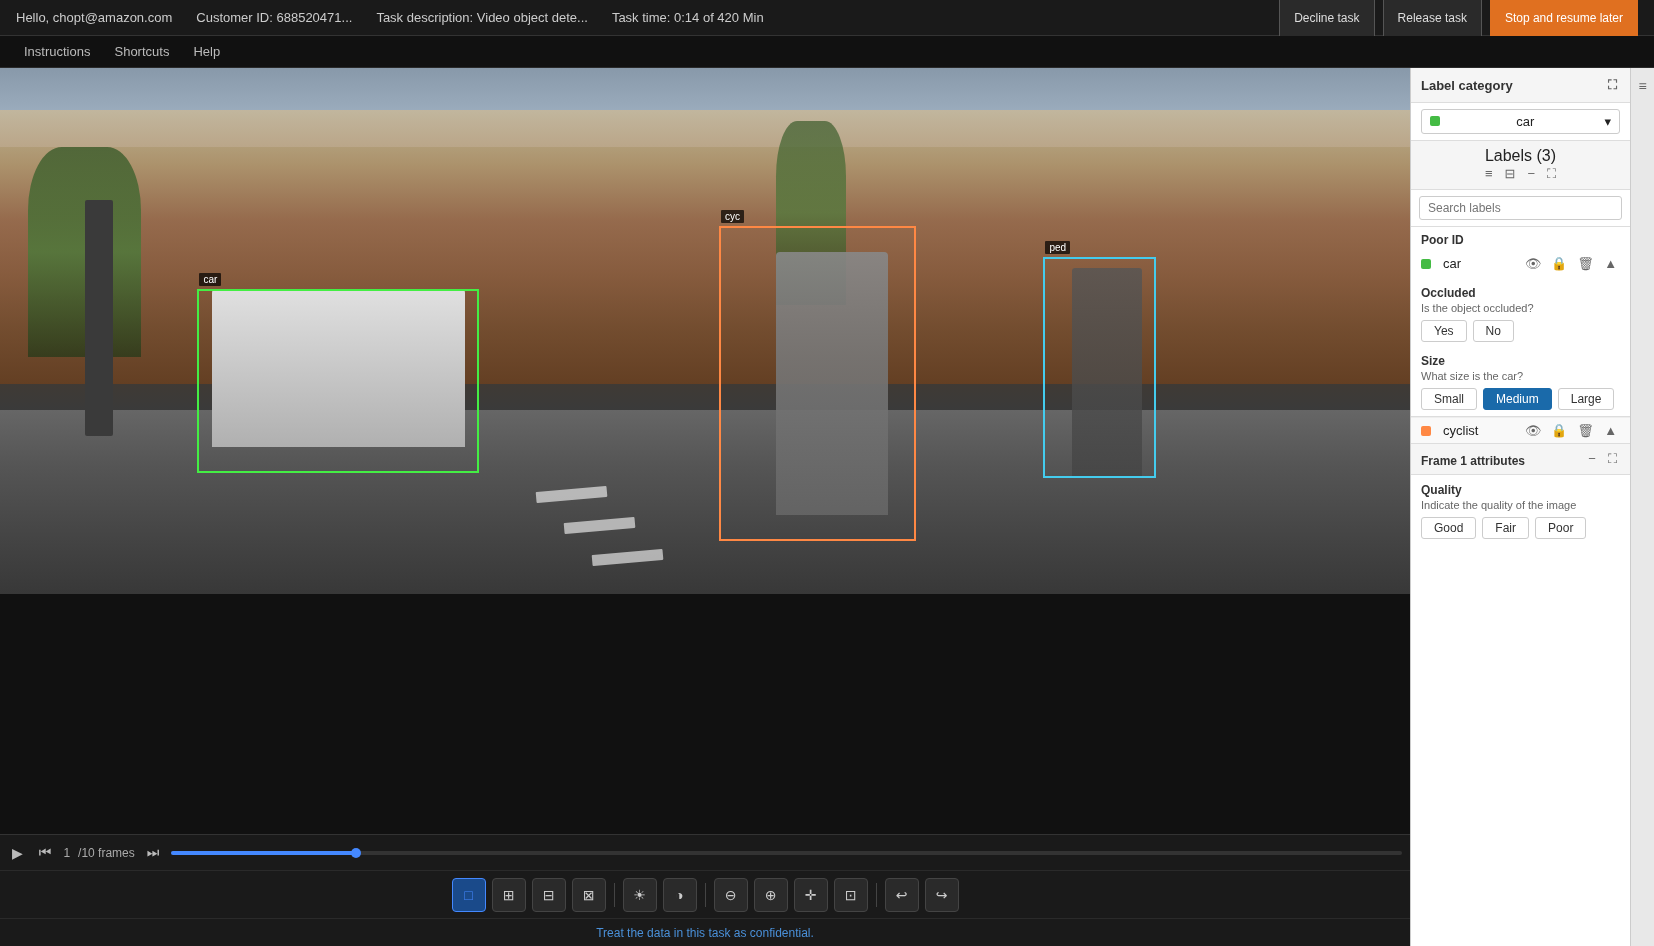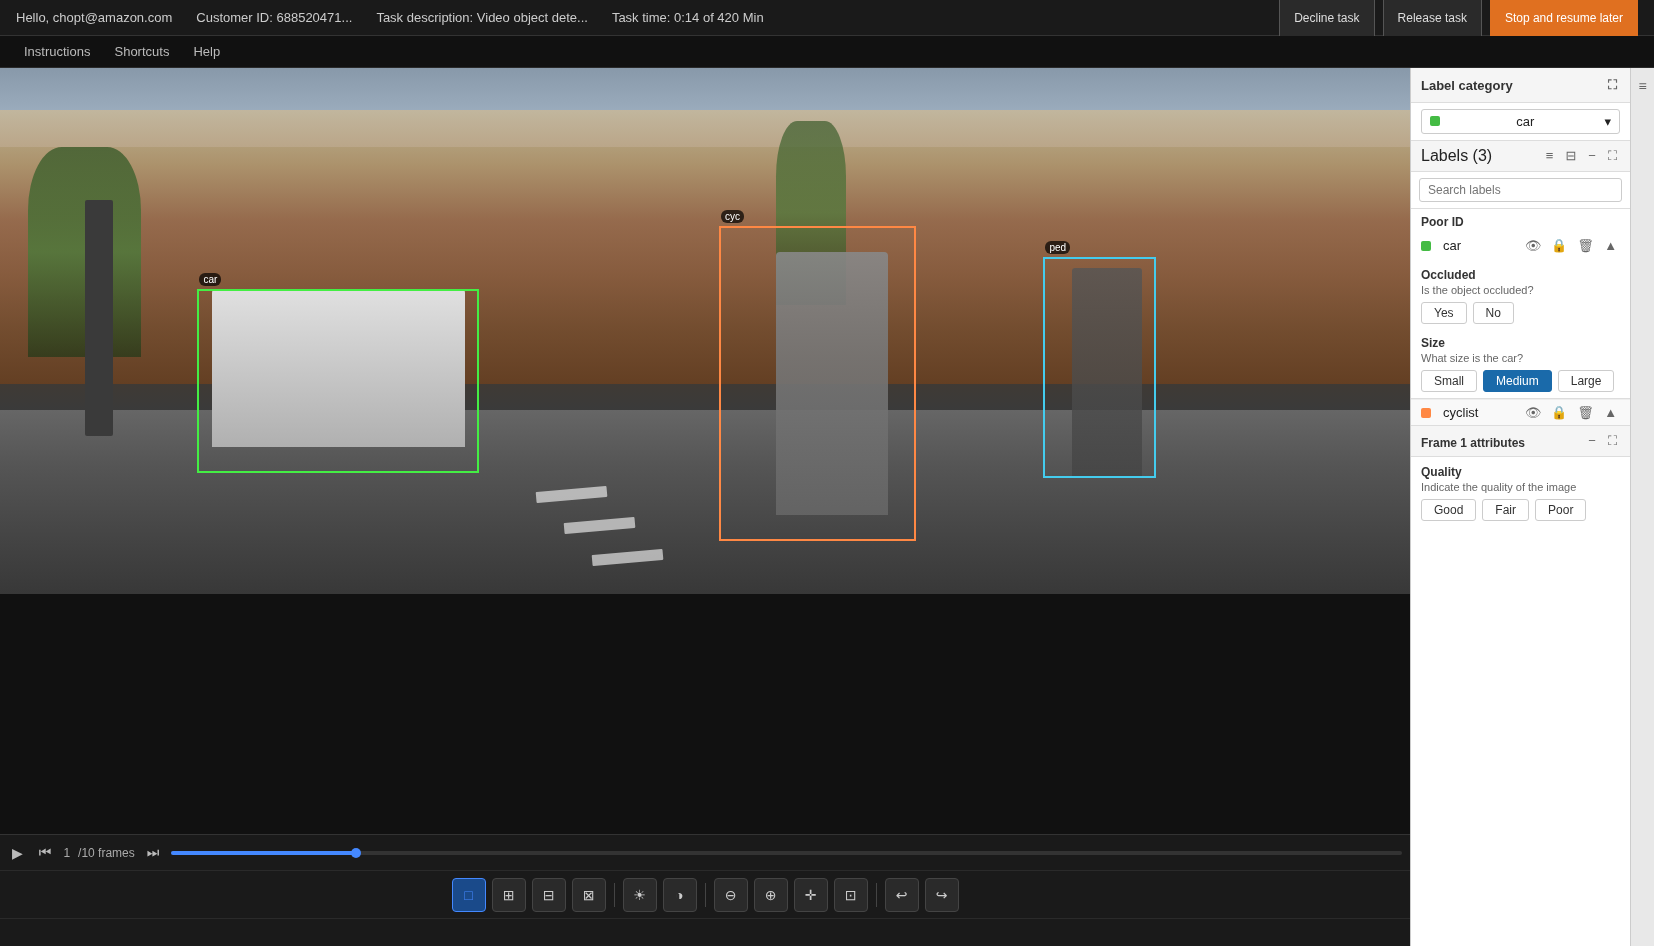--- a/index.html
+++ b/index.html
@@ -66,21 +66,21 @@
       border: 2px solid;
       display: flex; align-items: flex-end; justify-content: flex-start;
     }
     .bbox-label {
       position: absolute;
       top: -18px; left: 0;
       background: rgba(0,0,0,0.7);
       color: #fff;
       font-size: 10px;
       padding: 1px 4px;
-      border-radius: 6px;
+      border-radius: 1px;
     }
     .bbox-green { border-color: #44ee44; }
     .bbox-orange { border-color: #ff8844; }
     .bbox-cyan { border-color: #44ccee; }
 
     
     .lower-area {
       height: 240px; background: #111; flex-shrink: 0;
     }
 
@@ -149,21 +149,21 @@
       display: flex; align-items: center; justify-content: space-between;
       border: 1px solid #ccc; border-radius: 3px; padding: 4px 8px;
       font-size: 13px; background: #fff; cursor: pointer;
     }
     .cat-dot { width: 10px; height: 10px; border-radius: 2px; background: #44bb44; display: inline-block; margin-right: 6px; }
     .cat-dot-orange { background: #ff8844; }
 
     
     .labels-header {
       display: flex; align-items: center; justify-content: space-between;
-      padding: 6px 10px; background: #f5f5f5; border-bottom: 1px solid #ddd;
+      padding: 6px 0; background: #f5f5f5; border-bottom: 1px solid #ddd; flex-direction: column;
     }
     .labels-icons { display: flex; gap: 6px; color: #666; font-size: 13px; }
     .search-box {
       margin: 6px 8px;
       padding: 4px 8px;
       border: 1px solid #ccc; border-radius: 3px;
       font-size: 12px; width: calc(100% - 16px);
       outline: none;
     }
 
@@ -330,20 +330,21 @@
       <button class="tool-btn">⊕</button>
       <button class="tool-btn">✛</button>
       <button class="tool-btn">⊡</button>
       <div class="tool-divider"></div>
       <button class="tool-btn">↩</button>
       <button class="tool-btn">↪</button>
     </div>
 
     <div class="footer-bar">
       <div style="flex:0 0 auto;"></div>
+      <div class="footer-center">Treat the data in this task as confidential.</div>
     </div>
 
   </div>
 
   <div class="right-panel">
 
     <div class="rp-section">
       <div class="rp-header">
         <span>Label category</span>
         <div class="rp-header-icons">

